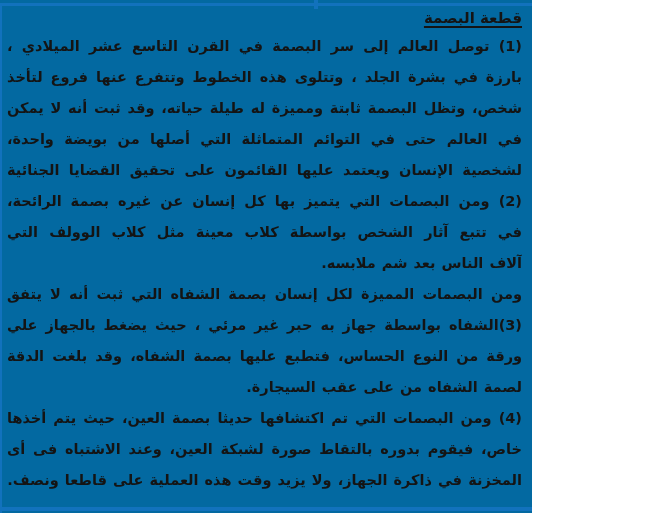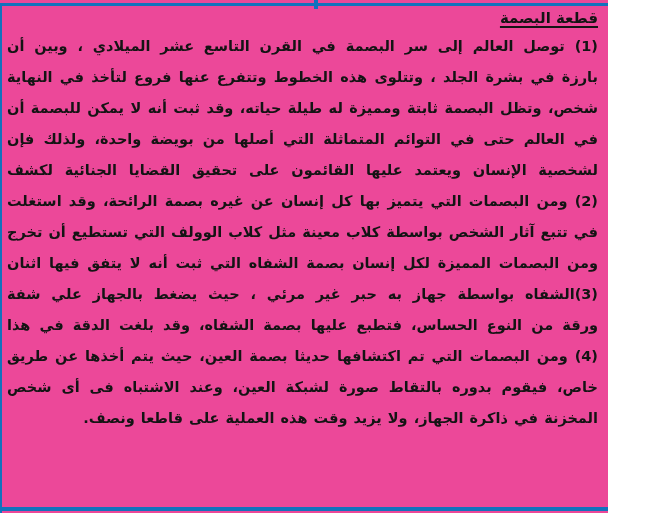--- a/index.html
+++ b/index.html
@@ -1,20 +1,20 @@
 <!DOCTYPE html>
 <html lang="ar"><head>
   <meta charset="utf-8">
   <style>
     html, body { margin: 0; padding: 0; background: #ffffff; }
     .page {
       position: relative;
-      width: 608px;
+      width: 532px;
       height: 513px;
-      background: #ec4899;
+      background: #0369a1;
       overflow: hidden;
       font-family: "DejaVu Sans", sans-serif;
     }
     
     .edge { position: absolute; background: #1272bd; }
     .top-line    { left: 0; top: 3px; width: 646px; height: 3px; }
     .top-tick    { left: 314px; top: 0; width: 4px; height: 9px; }
     .left-border { left: 0; top: 3px; width: 2px; height: 510px; }
     .right-border{ left: 639px; top: 3px; width: 4px; height: 510px; }
     .bottom-line { left: 0; top: 507px; width: 646px; height: 4px; }
@@ -64,21 +64,23 @@
   <div class="content">
     <div class="doc-title">قطعة البصمة</div>
 
     <div class="ln">(1) توصل العالم إلى سر البصمة في القرن التاسع عشر الميلادي ، وبين أن البصمة تتكون من خطوط</div>
     <div class="ln">بارزة في بشرة الجلد ، وتتلوى هذه الخطوط وتتفرع عنها فروع لتأخذ في النهاية شكلا مميزا في كل</div>
     <div class="ln">شخص، وتظل البصمة ثابتة ومميزة له طيلة حياته، وقد ثبت أنه لا يمكن للبصمة أن تتطابق في شخصين</div>
     <div class="ln">في العالم حتى في التوائم المتماثلة التي أصلها من بويضة واحدة، ولذلك فإن البصمة تعد دليلا قاطعا</div>
     <div class="ln end">لشخصية الإنسان ويعتمد عليها القائمون على تحقيق القضايا الجنائية لكشف المجرمين.</div>
     <div class="ln">(2) ومن البصمات التي يتميز بها كل إنسان عن غيره بصمة الرائحة، وقد استغلت هذه البصمة المميزة</div>
     <div class="ln">في تتبع آثار الشخص بواسطة كلاب معينة مثل كلاب الوولف التي تستطيع أن تخرج أى انسان من بين</div>
+    <div class="ln end">آلاف الناس بعد شم ملابسه.</div>
     <div class="ln">ومن البصمات المميزة لكل إنسان بصمة الشفاه التي ثبت أنه لا يتفق فيها اثنان في العالم، وتؤخذ بصمة</div>
     <div class="ln">(3)الشفاه بواسطة جهاز به حبر غير مرئي ، حيث يضغط بالجهاز علي شفة الشخص بعد أن يوضع عليها</div>
     <div class="ln">ورقة من النوع الحساس، فتطبع عليها بصمة الشفاه، وقد بلغت الدقة في هذا الخصوص إلى إمكانية أخذ</div>
+    <div class="ln end">لصمة الشفاه من على عقب السيجارة.</div>
     <div class="ln">(4) ومن البصمات التي تم اكتشافها حديثا بصمة العين، حيث يتم أخذها عن طريق النظر في عدسة جهاز</div>
     <div class="ln">خاص، فيقوم بدوره بالتقاط صورة لشبكة العين، وعند الاشتباه فى أى شخص تقارن صورة عينه بالصورة</div>
     <div class="ln end">المخزنة في ذاكرة الجهاز، ولا يزيد وقت هذه العملية على قاطعا ونصف.</div>
   </div>
 
 </div>
 
 </body></html>

